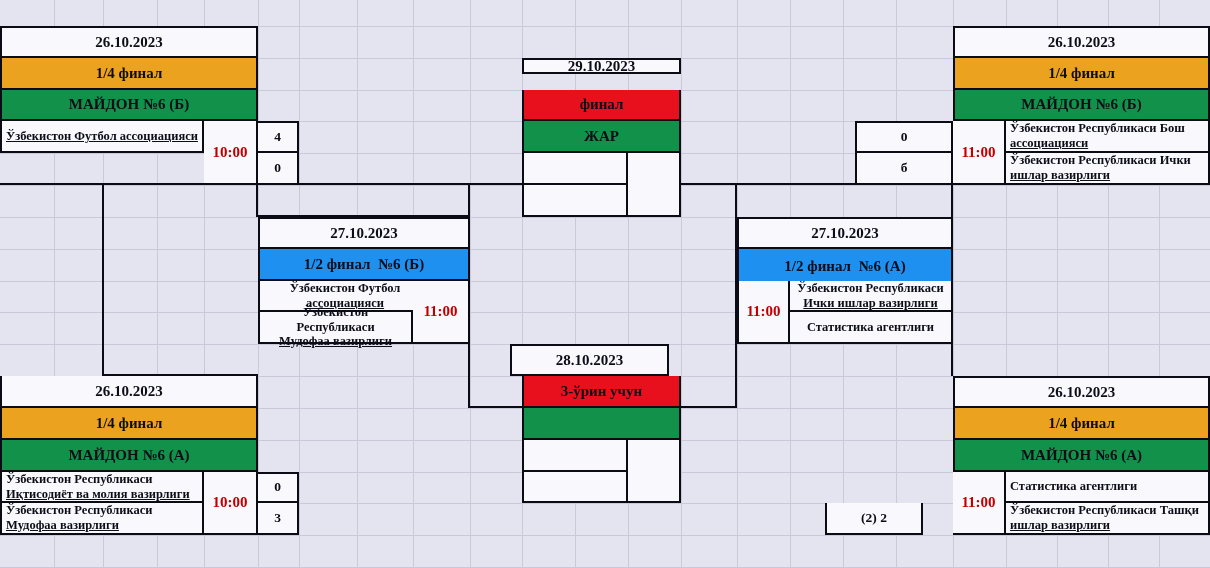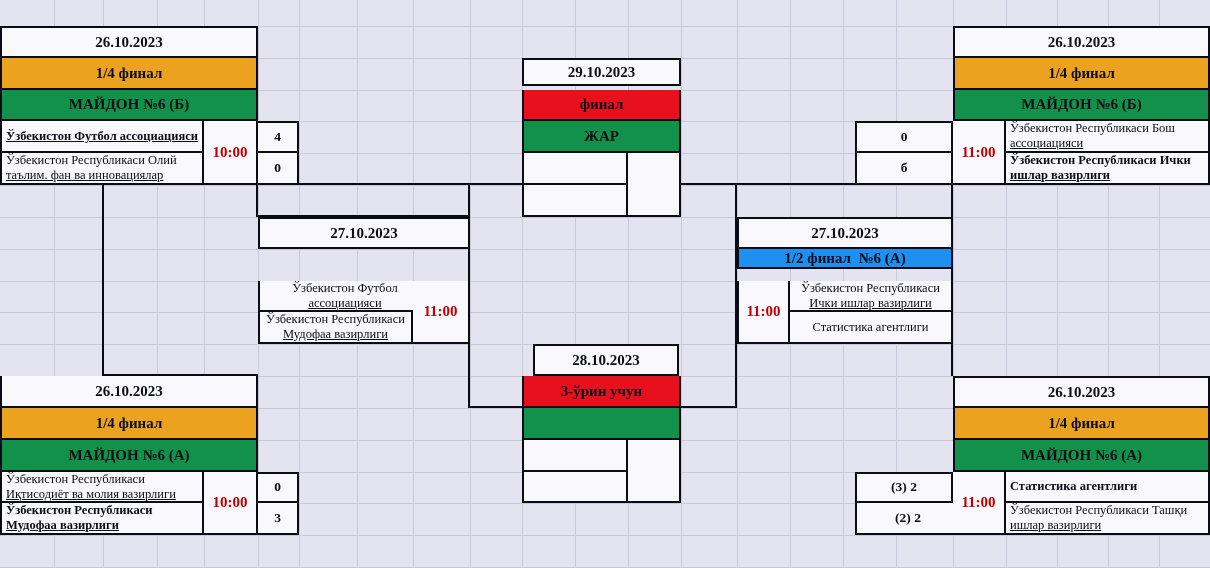--- a/index.html
+++ b/index.html
@@ -9,21 +9,21 @@
   .gh{position:absolute;left:0;height:1px;width:1210px;background:#c9c9da;}
   .cell{position:absolute;box-sizing:border-box;border:2px solid #0b0b15;background:#f8f8fd;
         display:flex;align-items:center;justify-content:center;flex-direction:column;
         text-align:center;font-weight:bold;font-size:15px;line-height:1.1;}
   .nt{border-top:none;}
   .nl{border-left:none;}
   .orange{background:#eaa21f;}
   .greenc{background:#12914a;}
   .redc{background:#e8101d;}
   .bluec{background:#1e90f0;}
-  .teamcell{font-size:12.5px;font-weight:normal;line-height:1.18;padding:1px 3px;}
+  .teamcell{font-size:12.5px;font-weight:bold;line-height:1.18;padding:1px 3px;}
   .teamcell span{display:block;}
   .teamcell span:empty{display:none;}
   .left-al{align-items:flex-start;text-align:left;padding-left:4px;}
   .u{text-decoration:underline;}
   .b{font-weight:bold;}
   .timec{color:#c00000;font-size:15px;}
   .scorec{font-size:13.5px;}
   .pre{white-space:pre;}
   .ln{position:absolute;background:#0b0b15;}
 </style>
@@ -81,24 +81,20 @@
   <div class="cell nt orange" style="left:0;top:58px;width:258px;height:32px">
       <span>1/4 финал</span>
     </div>
   <div class="cell nt greenc" style="left:0;top:90px;width:258px;height:31px">
       <span>МАЙДОН №6 (Б)</span>
     </div>
   <div class="cell nt teamcell left-al b" style="left:0;top:121px;width:204px;height:32px">
     <span class="u">Ўзбекистон Футбол ассоциацияси</span>
 
   </div>
-  <div class="cell nt teamcell left-al" style="left:0;top:153px;width:204px;height:32px">
-    <span>Ўзбекистон Республикаси Олий</span>
-    <span class="u">таълим. фан ва инновациялар</span>
-  </div>
   <div class="cell nt nl timec" style="left:204px;top:121px;width:54px;height:64px">
       <span>10:00</span>
     </div>
   <div class="cell nl scorec" style="left:258px;top:121px;width:41px;height:32px">
       <span>4</span>
     </div>
   <div class="cell nt nl scorec" style="left:258px;top:153px;width:41px;height:32px">
       <span>0</span>
     </div>
 
@@ -158,83 +154,81 @@
 
   <div class="cell" style="left:953px;top:376px;width:257px;height:32px">
       <span>26.10.2023</span>
     </div>
   <div class="cell nt orange" style="left:953px;top:408px;width:257px;height:32px">
       <span>1/4 финал</span>
     </div>
   <div class="cell nt greenc" style="left:953px;top:440px;width:257px;height:32px">
       <span>МАЙДОН №6 (А)</span>
     </div>
-  <div class="cell scorec" style="left:855px;top:472px;width:98px;height:31px">
-      <span>(3) 2</span>
-    </div>
-  <div class="cell nt scorec" style="left:855px;top:503px;width:106px;height:32px">
+  <div class="cell nt scorec" style="left:825px;top:503px;width:98px;height:32px">
       <span>(2) 2</span>
     </div>
   <div class="cell nt nl timec" style="left:953px;top:472px;width:53px;height:63px">
       <span>11:00</span>
     </div>
   <div class="cell nt nl teamcell left-al b" style="left:1006px;top:472px;width:204px;height:31px">
     <span>Статистика агентлиги</span>
 
   </div>
   <div class="cell nt nl teamcell left-al" style="left:1006px;top:503px;width:204px;height:32px">
     <span>Ўзбекистон Республикаси Ташқи</span>
     <span class="u">ишлар вазирлиги</span>
   </div>
 
   <div class="cell" style="left:258px;top:217px;width:212px;height:32px">
       <span>27.10.2023</span>
     </div>
+  <div class="cell nt bluec pre" style="left:258px;top:249px;width:212px;height:32px"><span class="pre">1/2 финал  №6 (Б)</span></div>
   <div class="cell nt teamcell" style="left:258px;top:281px;width:174px;height:31px">
     <span>Ўзбекистон Футбол</span>
     <span class="u">ассоциацияси</span>
   </div>
   <div class="cell nt teamcell" style="left:258px;top:312px;width:155px;height:32px">
     <span>Ўзбекистон Республикаси</span>
     <span class="u">Мудофаа вазирлиги</span>
   </div>
   <div class="cell nt nl timec" style="left:413px;top:281px;width:57px;height:63px">
       <span>11:00</span>
     </div>
 
   <div class="cell" style="left:737px;top:217px;width:216px;height:32px">
       <span>27.10.2023</span>
     </div>
-  <div class="cell nt bluec pre" style="left:737px;top:249px;width:216px;height:20px"><span class="pre">1/2 финал  №6 (А)</span></div>
+  <div class="cell nt bluec pre" style="left:737px;top:249px;width:216px;height:36px"><span class="pre">1/2 финал  №6 (А)</span></div>
   <div class="cell nt timec" style="left:737px;top:281px;width:53px;height:63px">
       <span>11:00</span>
     </div>
   <div class="cell nt nl teamcell" style="left:790px;top:281px;width:163px;height:31px">
     <span>Ўзбекистон Республикаси</span>
     <span class="u">Ички ишлар вазирлиги</span>
   </div>
   <div class="cell nt nl teamcell" style="left:790px;top:312px;width:163px;height:32px">
     <span>Статистика агентлиги</span>
 
   </div>
 
-  <div class="cell" style="left:522px;top:58px;width:159px;height:28px">
+  <div class="cell" style="left:522px;top:58px;width:159px;height:16px">
       <span>29.10.2023</span>
     </div>
   <div class="cell nt greenc" style="left:522px;top:121px;width:159px;height:32px">
       <span>ЖАР</span>
     </div>
   <div class="cell nt redc" style="left:522px;top:90px;width:159px;height:31px">
       <span>финал</span>
     </div>
   <div class="cell nt teamcell" style="left:522px;top:153px;width:106px;height:32px"></div>
   <div class="cell nt teamcell" style="left:522px;top:185px;width:106px;height:32px"></div>
   <div class="cell nt nl timec" style="left:628px;top:153px;width:53px;height:64px"></div>
 
-  <div class="cell" style="left:533px;top:344px;width:146px;height:32px">
+  <div class="cell" style="left:510px;top:344px;width:159px;height:32px">
       <span>28.10.2023</span>
     </div>
   <div class="cell nt redc" style="left:522px;top:376px;width:159px;height:32px">
       <span>3-ўрин учун</span>
     </div>
   <div class="cell nt greenc" style="left:522px;top:408px;width:159px;height:32px"></div>
   <div class="cell nt teamcell" style="left:522px;top:440px;width:106px;height:32px"></div>
   <div class="cell nt teamcell" style="left:522px;top:472px;width:106px;height:31px"></div>
   <div class="cell nt nl timec" style="left:628px;top:440px;width:53px;height:63px"></div>
 

